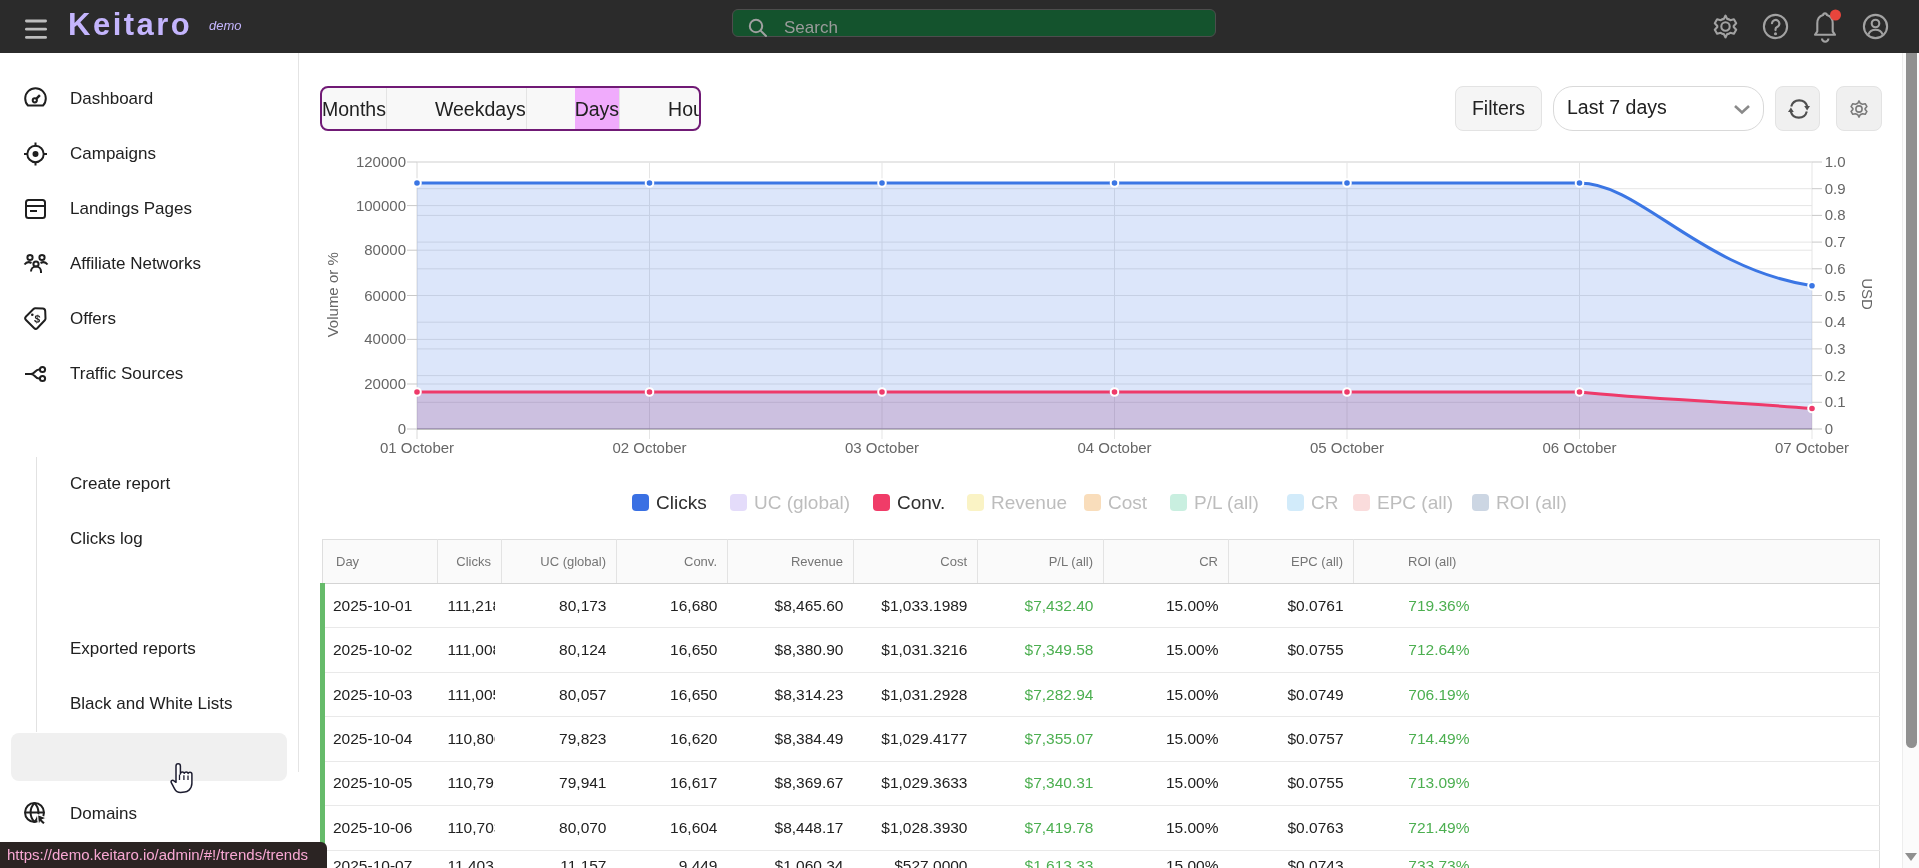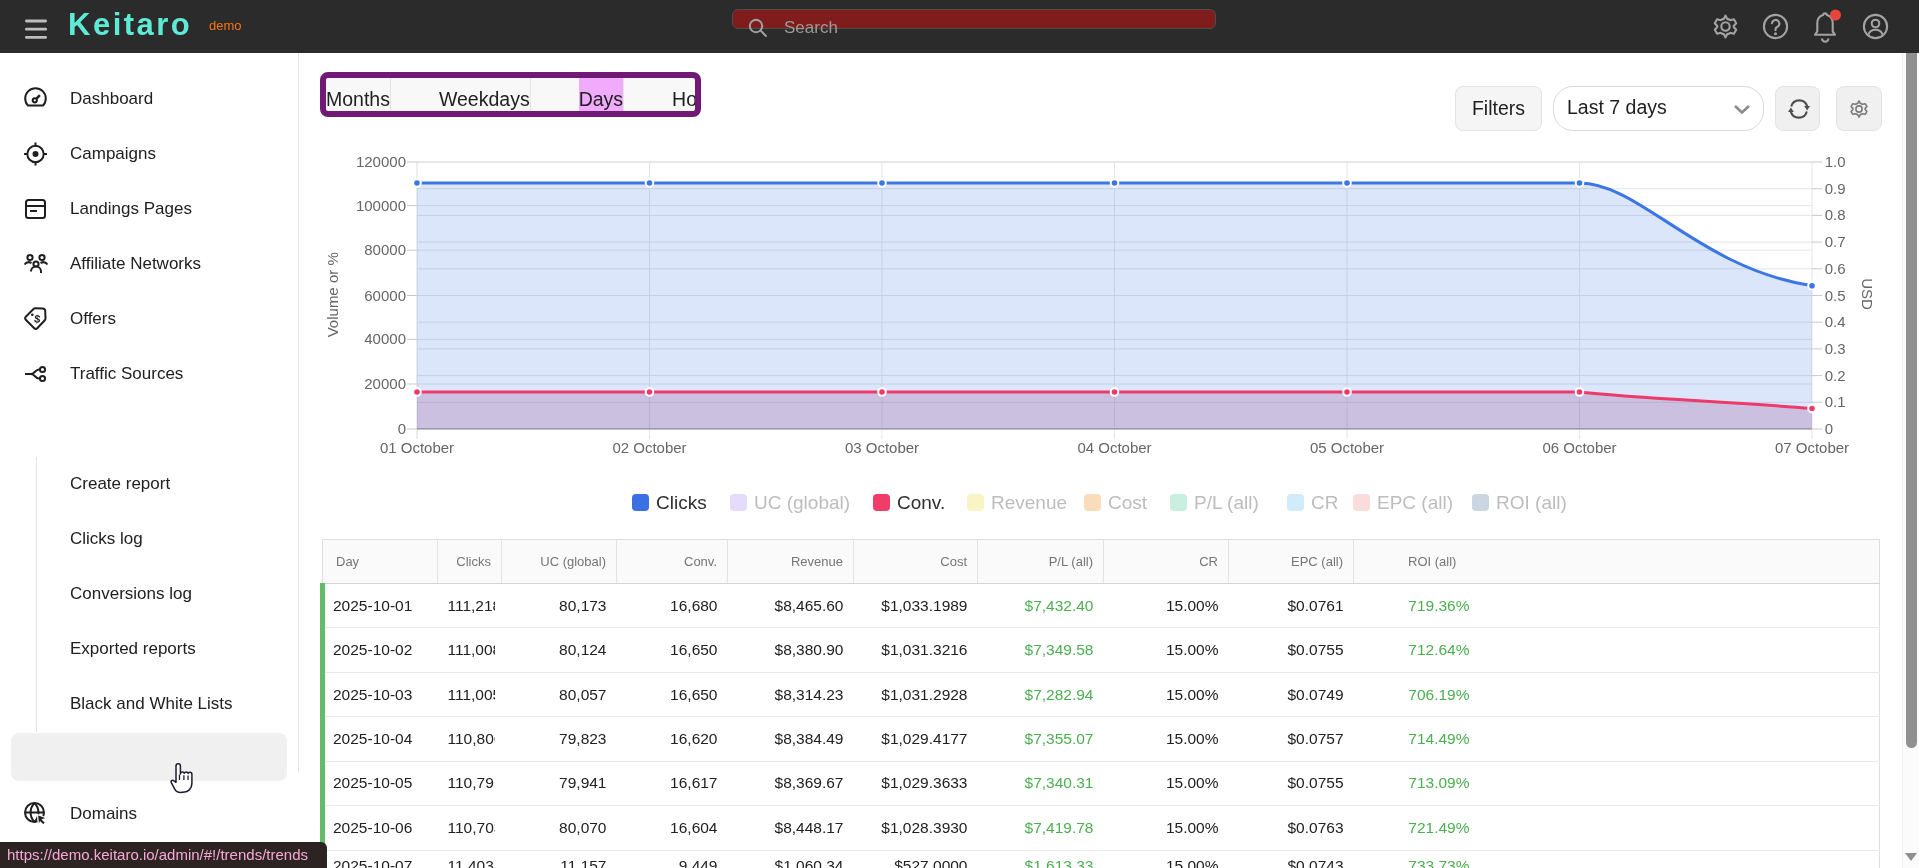--- a/index.html
+++ b/index.html
@@ -1,39 +1,39 @@
 <!DOCTYPE html>
 <html><head>
 <meta charset="utf-8">
 <style>
 * { margin:0; padding:0; box-sizing:border-box; }
 html,body { width:1919px; height:868px; overflow:hidden; background:#fff;
   font-family:"Liberation Sans", sans-serif; position:relative; }
 .abs { position:absolute; }
 
 #topbar { position:absolute; left:0; top:0; width:1919px; height:53px; background:#2b2b2b; z-index:30; }
-#logo { position:absolute; left:68px; top:7px; font-size:31px; font-weight:bold; letter-spacing:2.5px; color:#5eead4; }
-#demo { position:absolute; left:209px; top:18px; font-size:13px; color:#f97316; }
-#search { position:absolute; left:732px; top:9px; width:484px; height:20px; background:#7f1d1d;
+#logo { position:absolute; left:68px; top:7px; font-size:31px; font-weight:bold; letter-spacing:2.5px; color:#c4b5fd; }
+#demo { position:absolute; left:209px; top:18px; font-size:13px; color:#c4b5fd;font-style:italic; }
+#search { position:absolute; left:732px; top:9px; width:484px; height:28px; background:#14532d;
   border:1px solid #4d4d4d; border-radius:6px; }
 #search span { position:absolute; left:51px; top:8px; font-size:17px; color:#9b9b9b; }
 
 #sidebar { position:absolute; left:0; top:53px; width:299px; height:719px; background:#fff;
   border-right:1px solid #e4e4e4; z-index:5; }
 .mitem { position:absolute; left:0; width:299px; height:44px; }
 .mitem .txt { position:absolute; left:70px; top:50%; transform:translateY(-50%); font-size:17px; color:#212121; }
 .mitem svg.mi { position:absolute; left:23px; top:50%; transform:translateY(-50%); }
 #subguide { position:absolute; left:36px; top:404px; width:1px; height:275px; background:#e2e2e2; }
 #trendhl { position:absolute; left:11px; top:680px; width:276px; height:48px; background:#f0f0f0; border-radius:8px; }
 
 #statusbar { position:absolute; left:0; top:842px; width:327px; height:26px; background:#2b2423;
   border-top-right-radius:6px; z-index:40; color:#f9a8d4; font-size:15px; line-height:26px; padding-left:7px; }
 
-#tabs { position:absolute; left:320px; top:72px; width:381px; height:45px; background:#f8f8f8;
-  border:6px solid #701a75; border-radius:8px; display:flex; z-index:6; overflow:hidden;gap:48px; }
+#tabs { position:absolute; left:320px; top:86px; width:381px; height:45px; background:#f8f8f8;
+  border:2px solid #701a75; border-radius:8px; display:flex; z-index:6; overflow:hidden;gap:48px; }
 #tabs .tab { height:100%; line-height:43px; text-align:center; font-size:19.5px; color:#212121;
   border-right:1px solid #e4e4e4; }
 #tabs .tab:last-child { border-right:none; }
 #btn-filters { position:absolute; left:1455px; top:86px; width:87px; height:45px; background:#f5f5f5;
   border:1px solid #e3e3e3; border-radius:8px; font-size:19.5px; color:#212121; text-align:center; line-height:43px; }
 #sel-days { position:absolute; left:1553px; top:86px; width:211px; height:45px; background:#fff;
   border:1px solid #d9d9d9; border-radius:20px; font-size:19.5px; color:#212121; }
 #sel-days span { position:absolute; left:13px; top:9px; }
 .icbtn { position:absolute; top:86px; height:45px; background:#f0f0f0; border:1px solid #e3e3e3; border-radius:8px; }
 #btn-refresh { left:1775px; width:45px; }
@@ -179,23 +179,20 @@
           <circle cx="19.5" cy="17.5" r="2.6"></circle>
         </g>
       </svg>
     <div class="txt">Traffic Sources</div>
   </div>
   <div class="mitem" style="top:409px">
       <div class="txt">Create report</div>
     </div>
   <div class="mitem" style="top:464px">
       <div class="txt">Clicks log</div>
-    </div>
-  <div class="mitem" style="top:519px">
-      <div class="txt">Conversions log</div>
     </div>
   <div class="mitem" style="top:574px">
       <div class="txt">Exported reports</div>
     </div>
   <div class="mitem" style="top:629px">
       <div class="txt">Black and White Lists</div>
     </div>
   <div class="mitem" style="top:739px">
     <svg class="mi" width="26" height="26" viewBox="0 0 26 26">
         <g fill="none" stroke="#1f1f1f" stroke-width="2">

